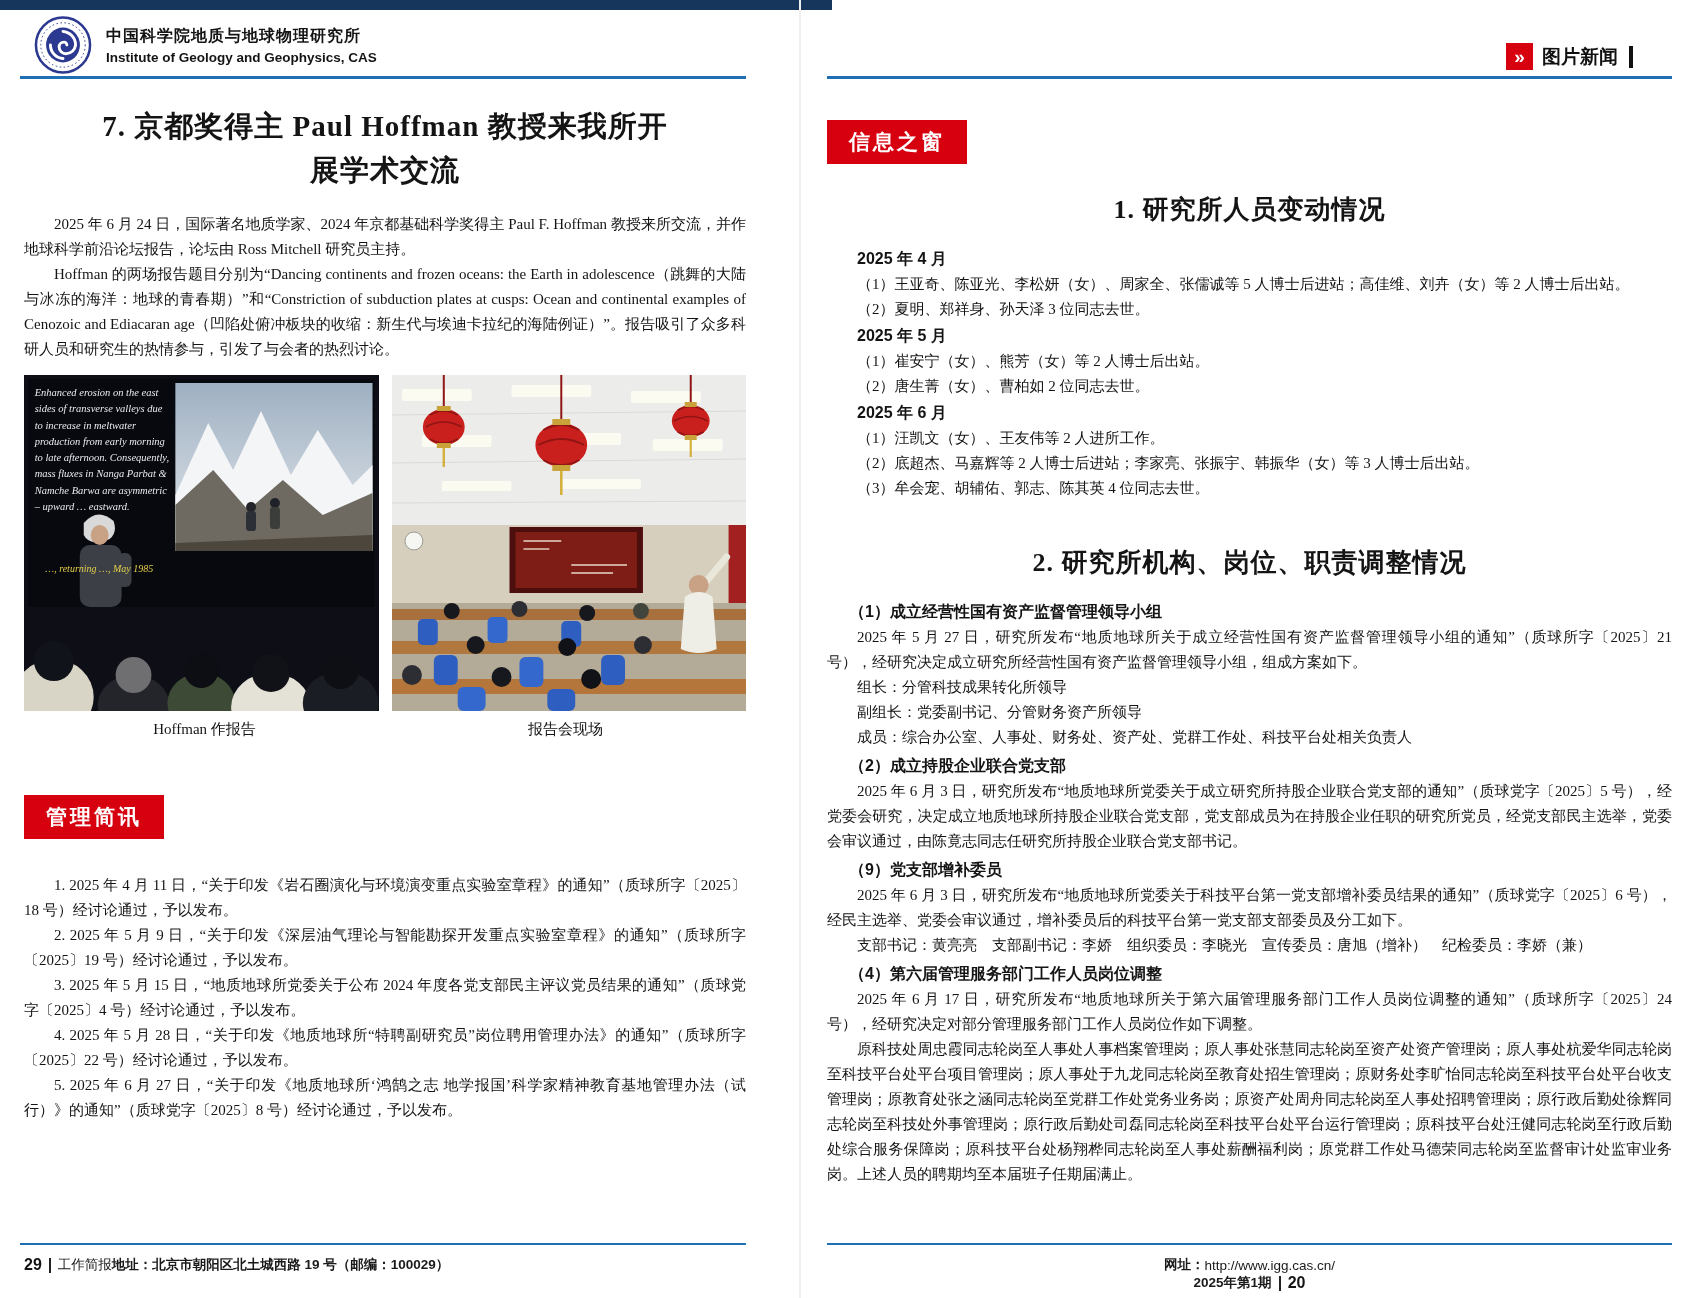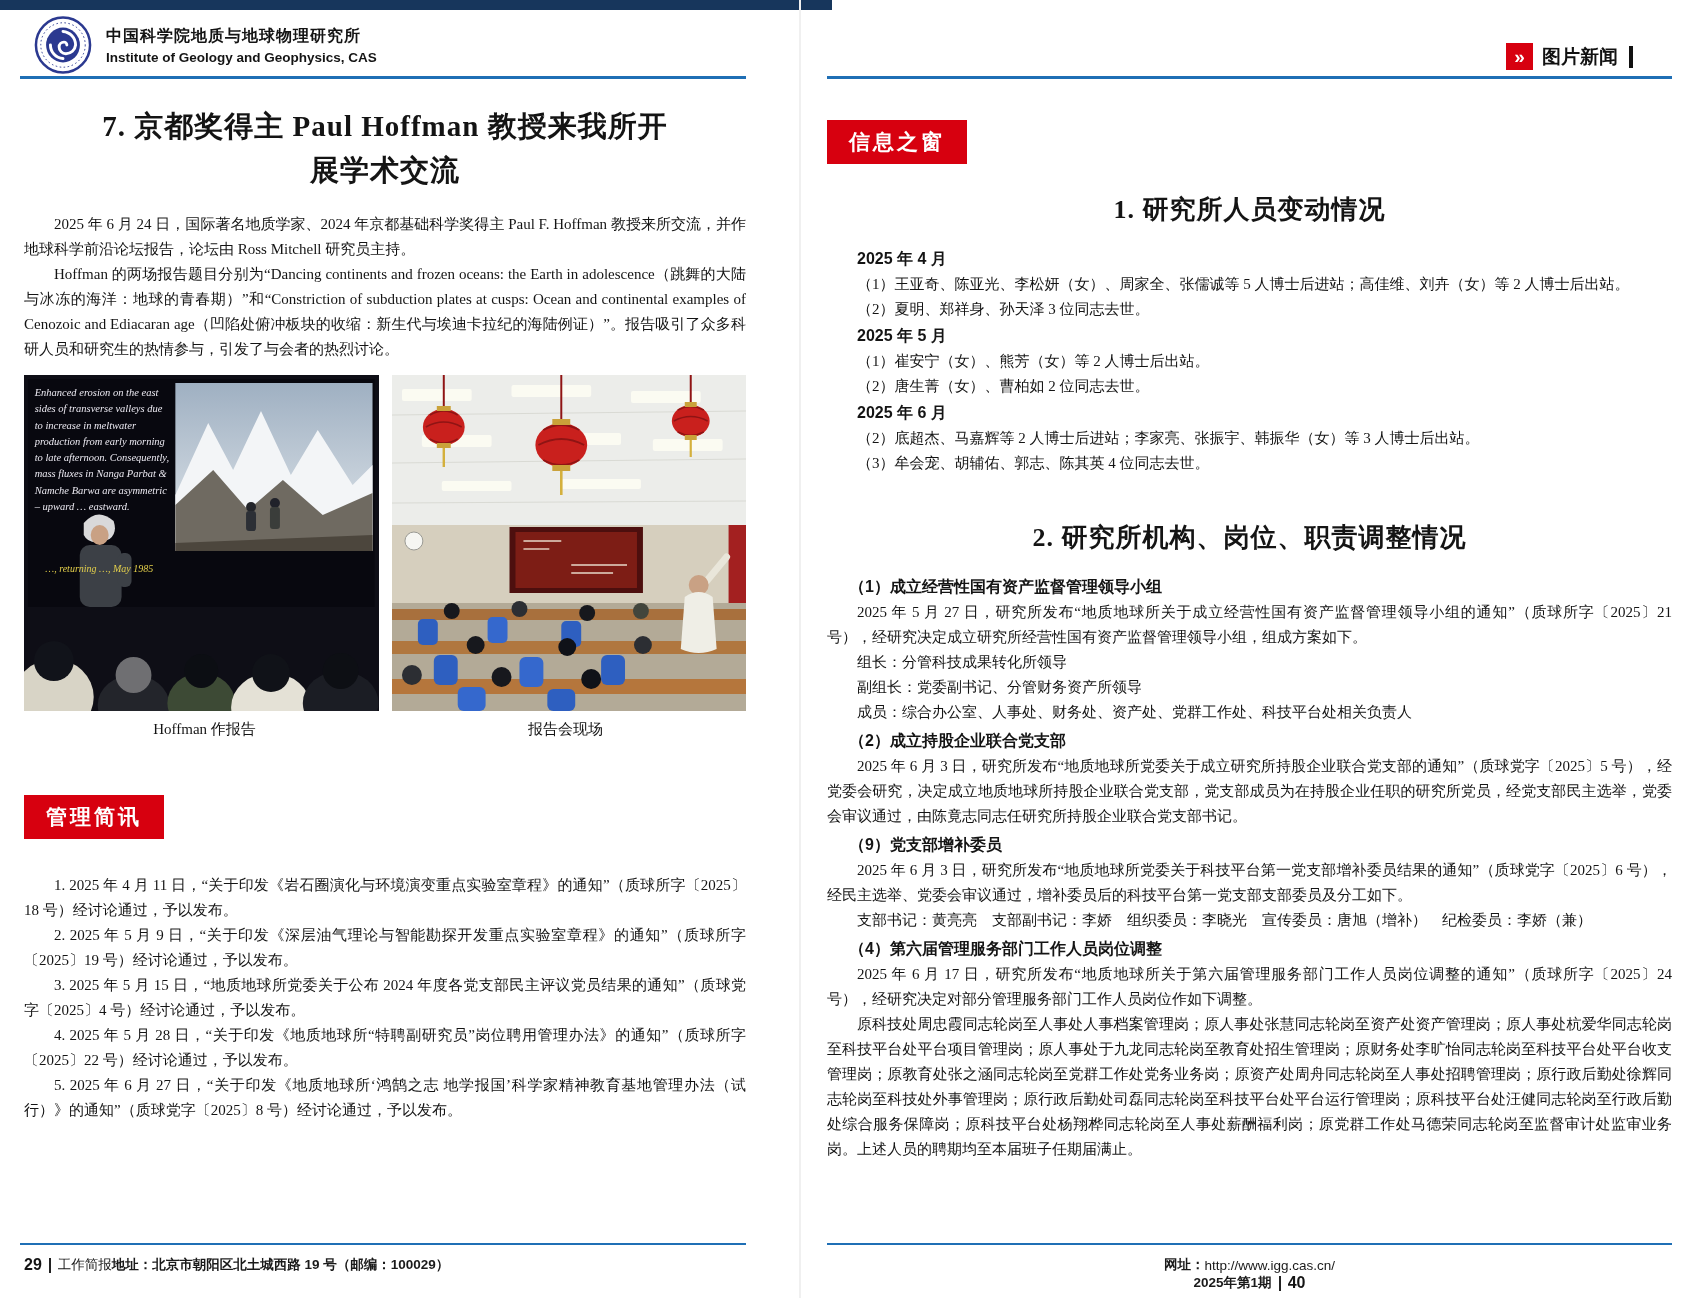--- a/index.html
+++ b/index.html
@@ -273,20 +273,21 @@
     <p class="item-p">（1）王亚奇、陈亚光、李松妍（女）、周家全、张儒诚等 5 人博士后进站；高佳维、刘卉（女）等 2 人博士后出站。</p>
     <p class="item-p">（2）夏明、郑祥身、孙天泽 3 位同志去世。</p>
   </div>
   <div>
     <div class="month-label">2025 年 5 月</div>
     <p class="item-p">（1）崔安宁（女）、熊芳（女）等 2 人博士后出站。</p>
     <p class="item-p">（2）唐生菁（女）、曹柏如 2 位同志去世。</p>
   </div>
   <div>
     <div class="month-label">2025 年 6 月</div>
+    <p class="item-p">（1）汪凯文（女）、王友伟等 2 人进所工作。</p>
     <p class="item-p">（2）底超杰、马嘉辉等 2 人博士后进站；李家亮、张振宇、韩振华（女）等 3 人博士后出站。</p>
     <p class="item-p">（3）牟会宠、胡辅佑、郭志、陈其英 4 位同志去世。</p>
   </div>
 
   <h2 class="sec-title" style="margin-top:44px">2. 研究所机构、岗位、职责调整情况</h2>
 
   <div>
     <div class="sub-head">（1）成立经营性国有资产监督管理领导小组</div>
     <p class="item-p">2025 年 5 月 27 日，研究所发布“地质地球所关于成立经营性国有资产监督管理领导小组的通知”（质球所字〔2025〕21 号），经研究决定成立研究所经营性国有资产监督管理领导小组，组成方案如下。</p>
     <p class="plain-line">组长：分管科技成果转化所领导</p>
@@ -325,15 +326,15 @@
 </div>
 
 <div class="foot foot-right">
   <span class="foot-pair url-row">
     <span>网址：</span>
     <span class="url">http://www.igg.cas.cn/</span>
   </span>
   <span class="foot-pair">
     <span class="issue">2025年第1期</span>
     <span class="vbar"></span>
-    <span class="pagenum">40</span>
+    <span class="pagenum">20</span>
   </span>
 </div>
 
 </body></html>

